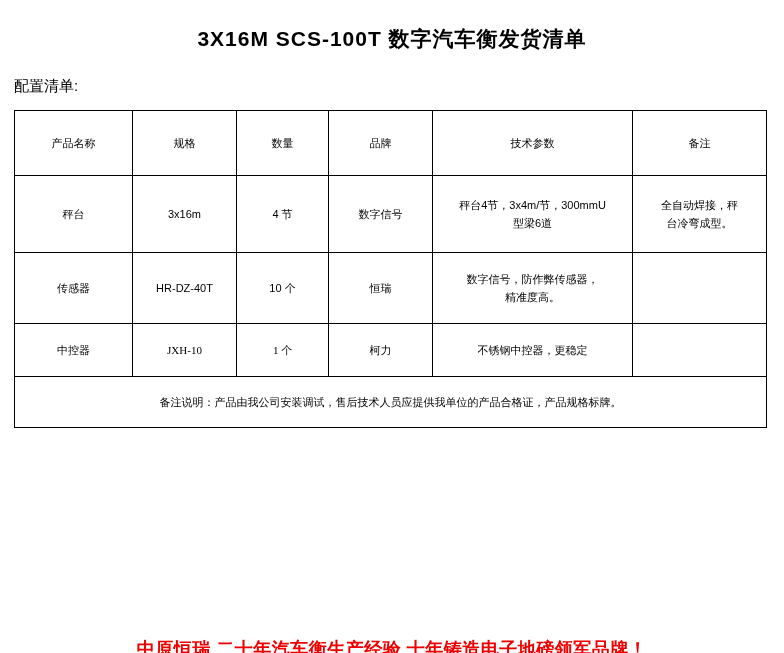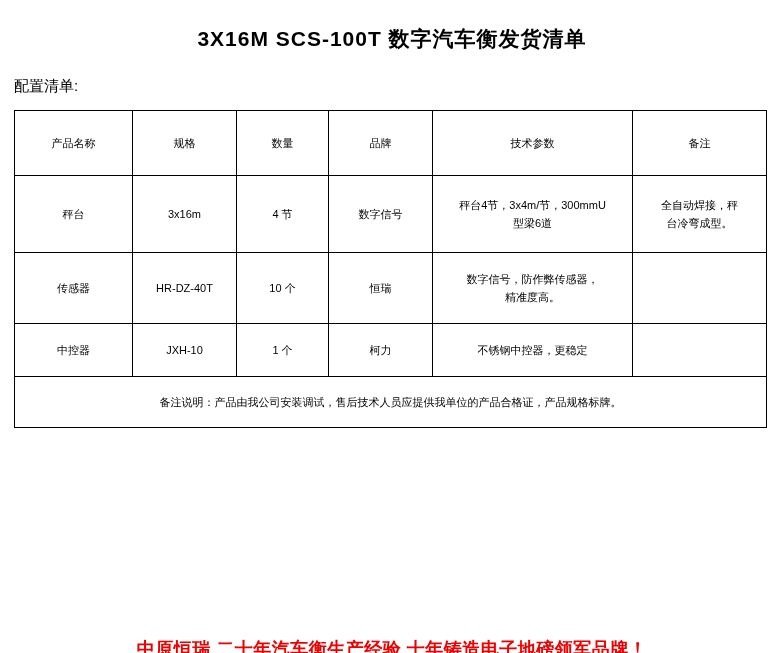--- a/index.html
+++ b/index.html
@@ -55,21 +55,21 @@
     height: 52px;
   }
   .col1 { width: 118px; }
   .col2 { width: 104px; }
   .col3 { width: 92px; }
   .col4 { width: 104px; }
   .col5 { width: 200px; }
   .col6 { width: 134px; }
   .row-tall td { height: 64px; }
   .row-mid td { height: 58px; }
-  .row-short td { height: 40px; }
+  .row-short td { height: 40px; font-family: Liberation Serif, serif; }
   td.note {
     text-align: left;
     padding-left: 8px;
     font-size: 14.5px;
     height: 38px;
   }
   .footer {
     position: absolute;
     left: 0;
     right: 0;

